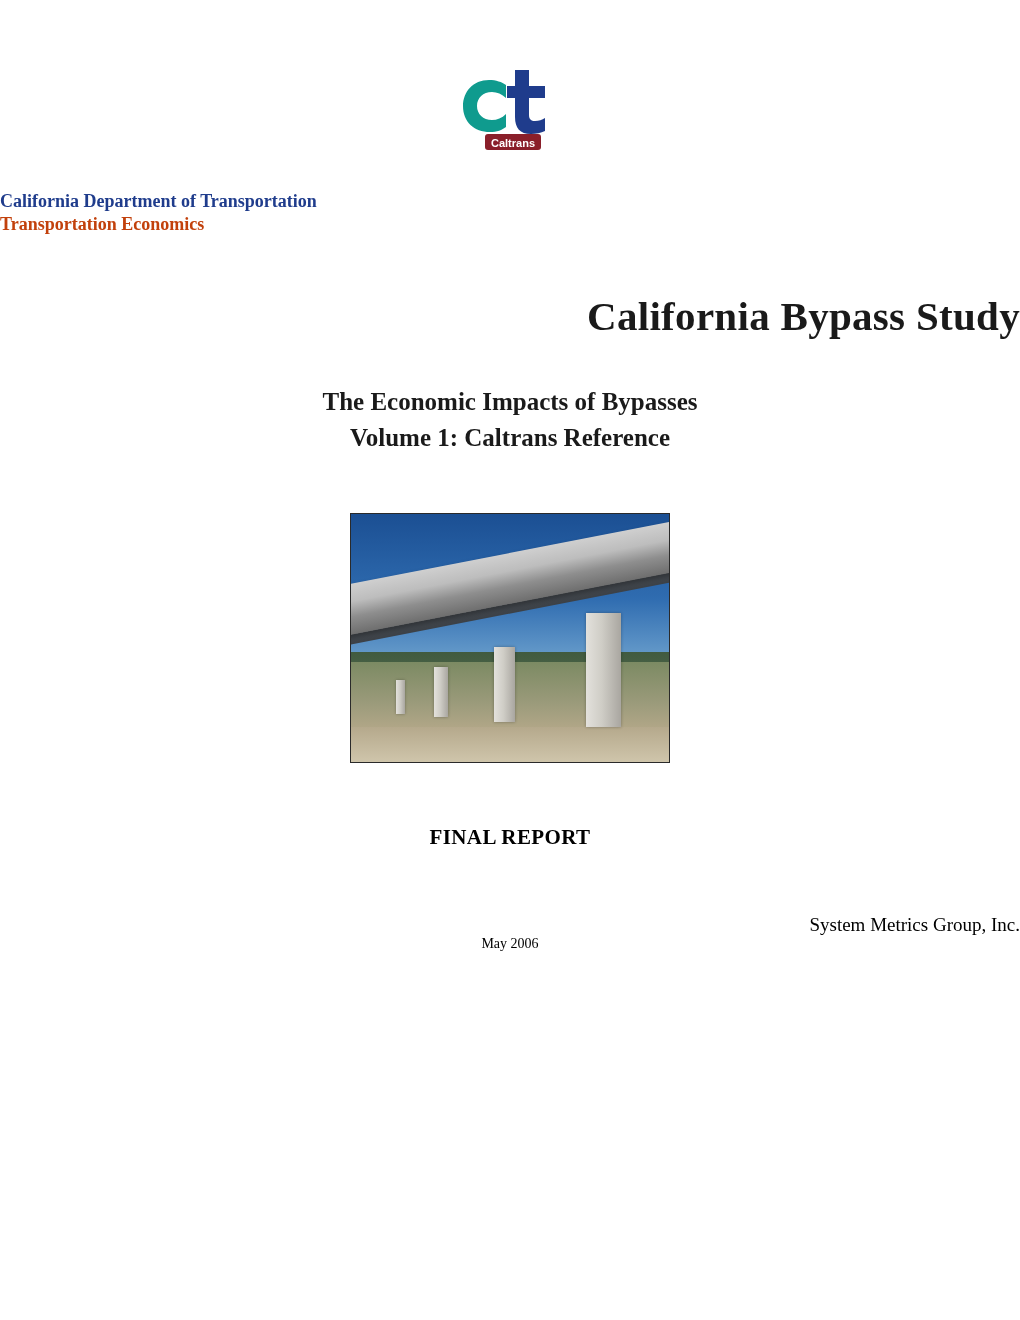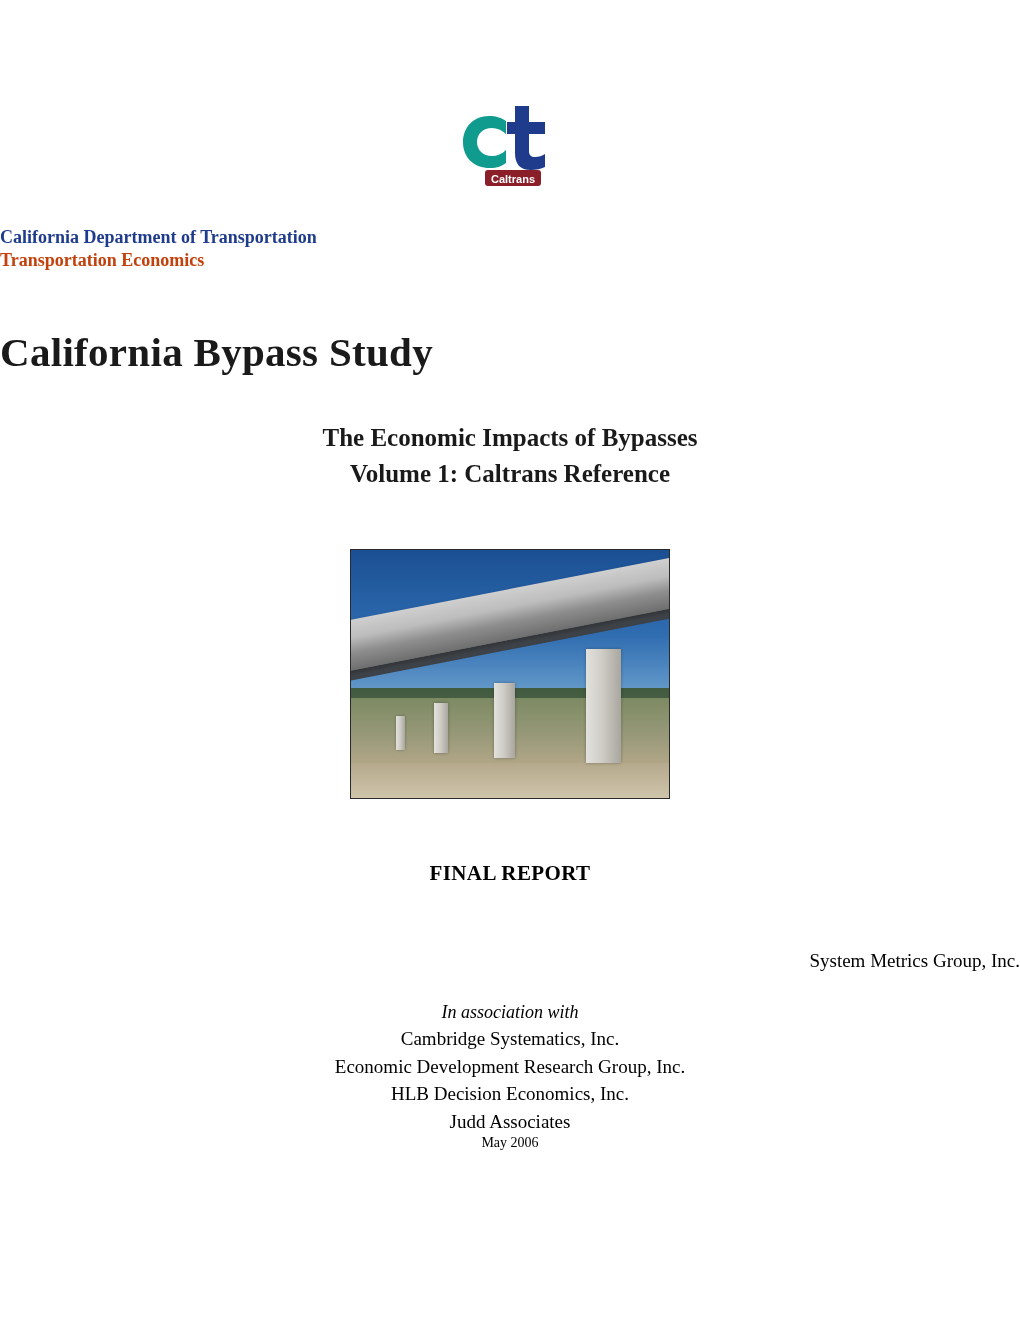--- a/index.html
+++ b/index.html
@@ -20,21 +20,21 @@
     height: 1320px;
     box-sizing: border-box;
     padding: 0;
   }
 
   
   .logo-wrap {
     width: 100%;
     display: flex;
     justify-content: center;
-    padding-top: 104px;
+    padding-top: 68px;
   }
   .logo {
     position: relative;
     width: 110px;
     height: 88px;
   }
   .logo svg { display: block; }
 
   
   .agency {
@@ -46,21 +46,21 @@
     line-height: 1.28;
     color: #1f3c8c;
   }
   .agency .line2 {
     color: #c2410c;
   }
 
   
   .doc-title {
     margin-top: 56px;
-    text-align: left;
+    text-align: right;
     font-family: "Liberation Serif", serif;
     font-weight: bold;
     font-size: 41px;
     letter-spacing: 0.3px;
     color: #1a1a1a;
   }
   .subtitle {
     margin-top: 44px;
     text-align: center;
     font-family: "Liberation Serif", serif;
@@ -204,23 +204,16 @@
       <div class="pier p1"></div>
       <div class="deck-under"></div>
       <div class="deck"></div>
     </div>
   </div>
 
   <div class="final-report">FINAL REPORT</div>
 
   <div class="author">System Metrics Group, Inc.</div>
 
-  <div class="assoc">
-    <div class="ital">In association with</div>
-    <div>Cambridge Systematics, Inc.</div>
-    <div>Economic Development Research Group, Inc.</div>
-    <div>HLB Decision Economics, Inc.</div>
-    <div>Judd Associates</div>
-  </div>
 
   <div class="date">May 2006</div>
 
 </div>
 
 </body></html>

